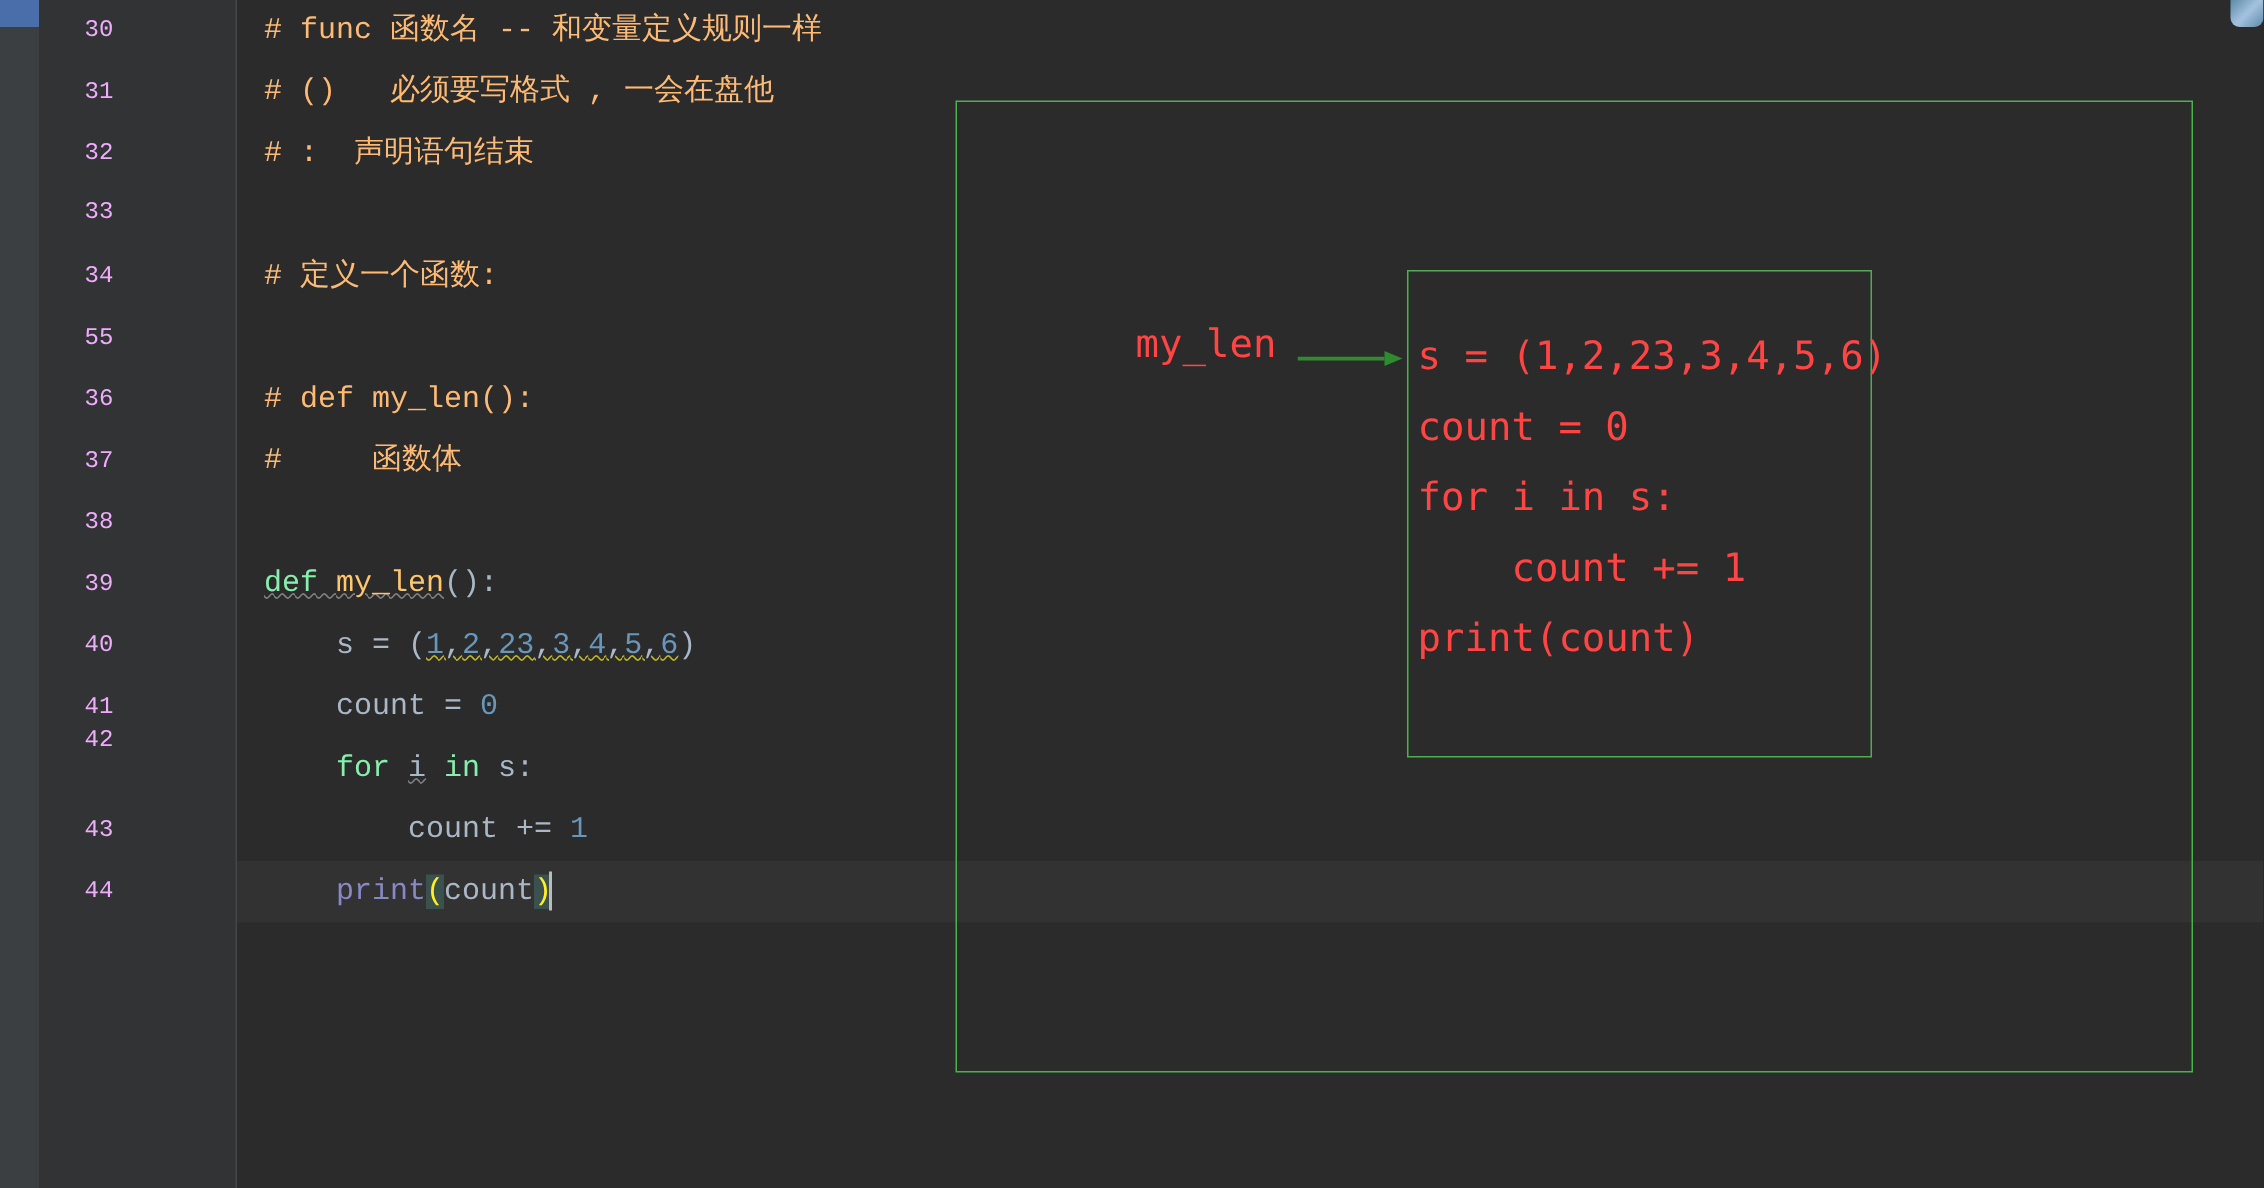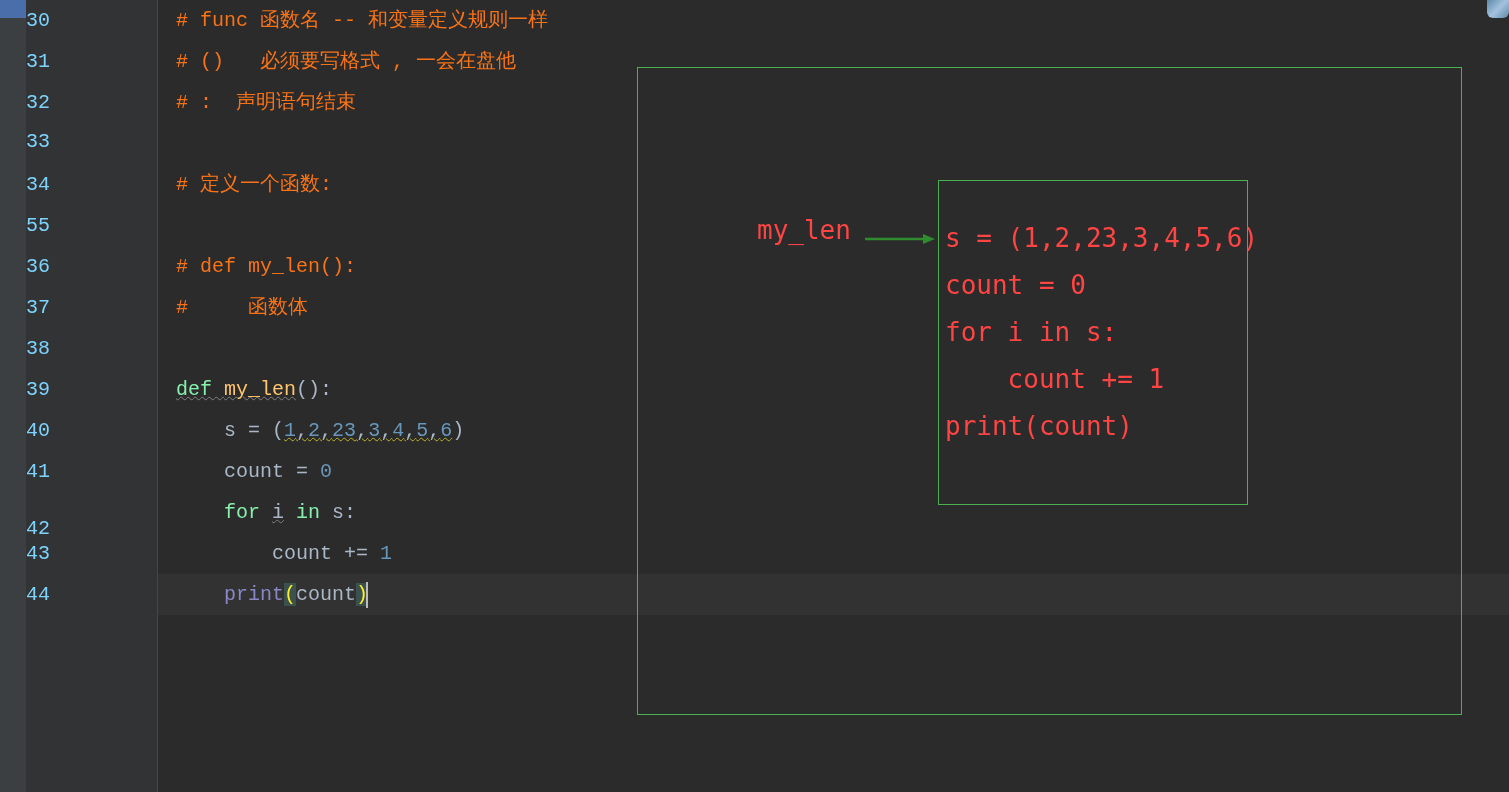--- a/index.html
+++ b/index.html
@@ -28,23 +28,23 @@
       position: absolute;
       left: 26px; top: 0;
       width: 132px; height: 100%;
       background: #313335;
       border-right: 1px solid #444648;
     }
     .line-number {
       position: absolute;
       left: 0;
       width: 80px;
-      text-align: left;
-      color: #7dd3fc;
-      font-size: 20px;
+      text-align: center;
+      color: #f0abfc;
+      font-size: 16px;
       height: 41px;
       line-height: 41px;
     }
     .fold-marker {
       position: absolute;
       left: 130px;
       width: 14px; height: 14px;
       color: #6e6e6e;
       font-size: 14px;
       line-height: 14px;
@@ -60,21 +60,21 @@
       position: absolute;
       left: 0; right: 0;
       height: 41px;
       line-height: 41px;
       white-space: pre;
       padding-left: 18px;
     }
     .current-line {
       background: #323232;
     }
-    .comment { color: #f97316; }
+    .comment { color: #fdba74; }
     .keyword { color: #86efac; }
     .funcname { color: #ffc66d; }
     .number { color: #6897bb; }
     .builtin { color: #8888c6; }
     .text { color: #a9b7c6; }
     .paren-match { background: #3b514d; color: #ffef28; }
     .wavy { text-decoration: underline wavy #808080; text-decoration-thickness: 1px; }
     .wavy-num { text-decoration: underline wavy #bbb529; text-decoration-thickness: 1px; }
     .caret {
       display: inline-block;
@@ -142,21 +142,21 @@
     <div class="line-number" style="top: 164px;">34</div>
     <div class="line-number" style="top: 205px;">55</div>
     <div class="line-number" style="top: 246px;">36</div>
     <div class="line-number" style="top: 287px;">37</div>
     <div class="fold-marker" style="top: 301px;">⊟</div>
     <div class="line-number" style="top: 328px;">38</div>
     <div class="line-number" style="top: 369px;">39</div>
     <div class="fold-marker" style="top: 383px;">⊟</div>
     <div class="line-number" style="top: 410px;">40</div>
     <div class="line-number" style="top: 451px;">41</div>
-    <div class="line-number" style="top: 508px;">42</div>
+    <div class="line-number" style="top: 473px;">42</div>
     <div class="line-number" style="top: 533px;">43</div>
     <div class="line-number" style="top: 574px;">44</div>
   </div>
 
 <div class="editor" id="editor">
     <div class="line" style="top: 0px;"><span class="comment"># func 函数名 -- 和变量定义规则一样</span></div>
     <div class="line" style="top: 82px;"><span class="comment"># :  声明语句结束</span></div>
     <div class="line" style="top: 41px;"><span class="comment"># ()   必须要写格式 , 一会在盘他</span></div>
     <div class="line" style="top: 123px;"></div>
     <div class="line" style="top: 164px;"><span class="comment"># 定义一个函数:</span></div>

